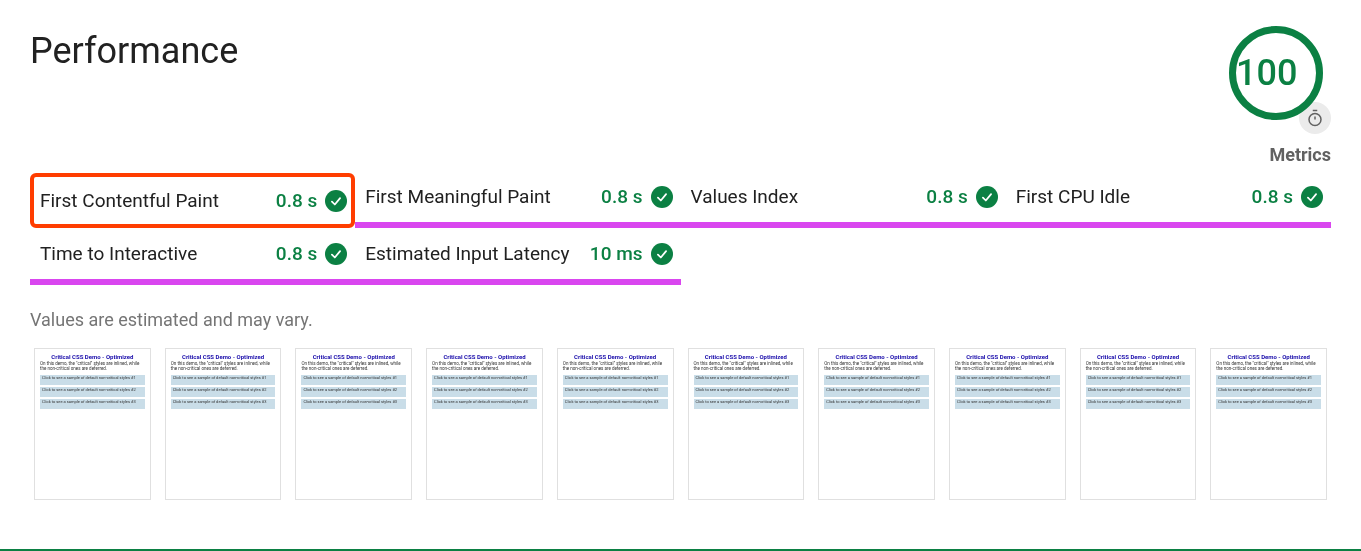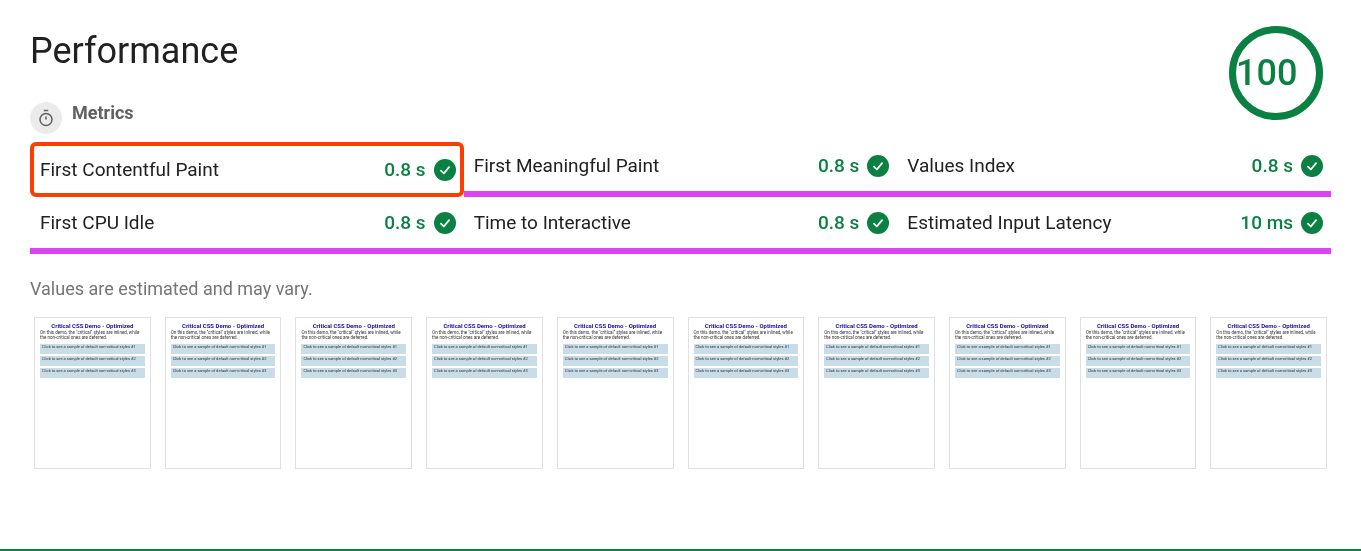--- a/index.html
+++ b/index.html
@@ -36,42 +36,43 @@
       border-radius: 50%;
       display: flex;
       align-items: center;
       justify-content: flex-start;
       font-size: 36px;
       font-weight: 500;
       color: #0b8043;
     }
     .metrics-header {
       display: flex;
-      align-items: flex-start;
+      align-items: flex-end;
       gap: 10px;
       margin-bottom: 6px;
+      flex-direction: column;
     }
     .stopwatch-icon {
       width: 32px;
       height: 32px;
       background: #ebebeb;
       border-radius: 50%;
       display: flex;
       align-items: center;
       justify-content: center;
     }
     .stopwatch-icon svg { width: 18px; height: 18px; }
     .metrics-label {
       font-size: 18px;
       font-weight: 700;
       color: #616161;
     }
     .metrics-grid {
       display: grid;
-      grid-template-columns: 1fr 1fr 1fr;
+      grid-template-columns: 1fr 1fr 1fr 1fr;
     }
     .metric-row {
       display: flex;
       justify-content: space-between;
       align-items: center;
       border-bottom: 6px solid #d946ef;
       padding: 14px 8px 14px 10px;
       font-size: 19px;
     }
     .metric-row.highlighted {

